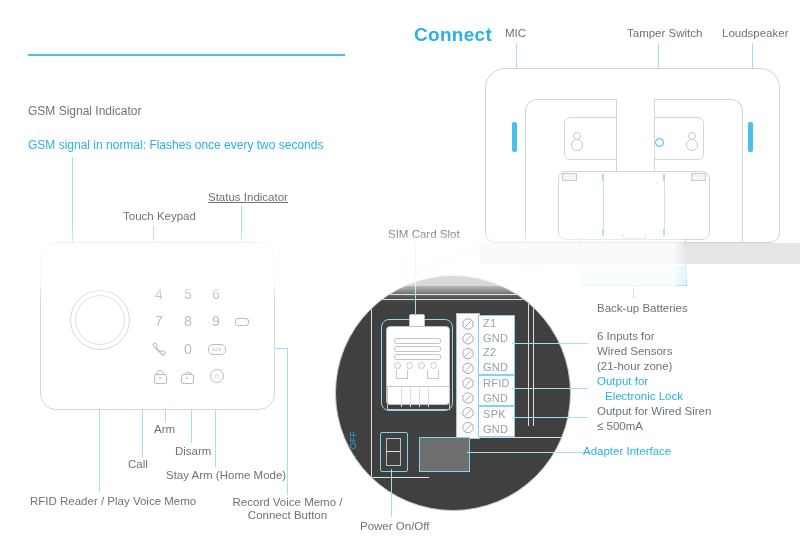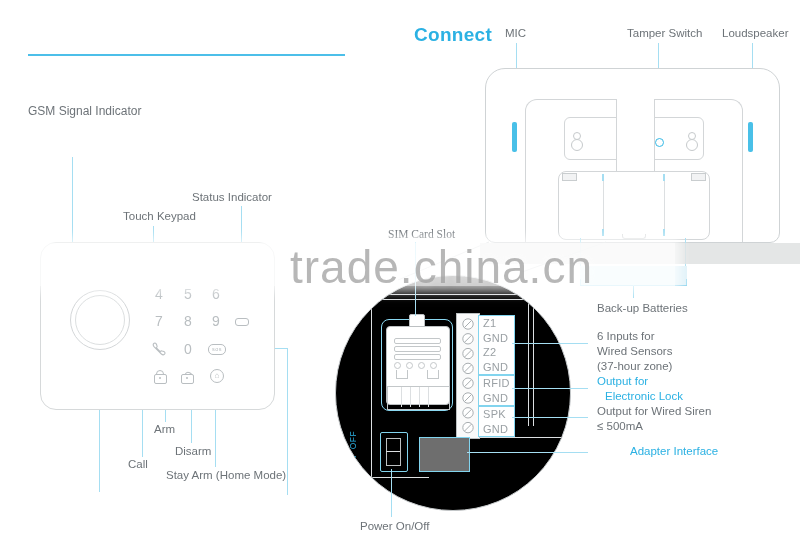--- a/index.html
+++ b/index.html
@@ -27,22 +27,23 @@
   .lockdot{position:absolute;width:2px;height:2px;background:#b9bec1;border-radius:50%;left:5px;top:8px;}
 </style>
 </head>
 <body>
 
 <div id="canvas">
 
   <div class="abs" style="left:28px;top:54px;width:317px;height:2px;background:#4cbfe9;"></div>
 
   <div class="lb" style="left:28px;top:105px;font-size:12px;">GSM Signal Indicator</div>
-
-  <div class="lb" style="left:192px;top:191px;">Status Indicator</div>
+  <div class="lb cy" style="left:28px;top:139px;font-size:12px;">GSM signal in normal: Flashes once every two seconds</div>
+
+  <div class="lb" style="left:208px;top:191px;text-decoration:underline;">Status Indicator</div>
   <div class="lb" style="left:123px;top:210px;">Touch Keypad</div>
 
   <i class="ln" style="left:72px;top:157px;width:1px;height:86px;"></i>
   <i class="ln" style="left:153px;top:226px;width:1px;height:17px;"></i>
   <i class="ln" style="left:241px;top:206px;width:1px;height:107px;"></i>
   <i class="ln" style="left:142px;top:348px;width:12px;height:1px;"></i>
   <i class="ln" style="left:142px;top:348px;width:1px;height:109px;"></i>
   <i class="ln" style="left:99px;top:349px;width:1px;height:143px;"></i>
   <i class="ln" style="left:165px;top:385px;width:1px;height:37px;"></i>
   <i class="ln" style="left:191px;top:385px;width:1px;height:58px;"></i>
@@ -87,20 +88,25 @@
       <span class="lockdot"></span>
     </div>
     <div class="abs" style="left:169px;top:126px;width:12px;height:12px;border:1px solid #b9bec1;border-radius:50%;
          font-size:8px;color:#b9bec1;text-align:center;line-height:11px;"><span>⌂</span></div>
   </div>
 
   <div class="lb" style="left:154px;top:423px;">Arm</div>
   <div class="lb" style="left:175px;top:445px;">Disarm</div>
   <div class="lb" style="left:128px;top:458px;">Call</div>
   <div class="lb" style="left:166px;top:469px;">Stay Arm (Home Mode)</div>
+  <div class="lb" style="left:30px;top:495px;">RFID Reader / Play Voice Memo</div>
+  <div class="lb" style="left:225px;top:496px;width:125px;text-align:center;white-space:normal;">
+    <div>Record Voice Memo /</div>
+    <div>Connect Button</div>
+  </div>
 
   <div class="title" style="left:414px;top:24px;font-size:19px;font-weight:600;">Connect</div>
   <div class="lb" style="left:505px;top:27px;">MIC</div>
   <div class="lb" style="left:627px;top:27px;">Tamper Switch</div>
   <div class="lb" style="left:722px;top:27px;">Loudspeaker</div>
 
   <i class="ln" style="left:516px;top:43px;width:1px;height:79px;"></i>
   <i class="ln" style="left:658px;top:43px;width:1px;height:95px;"></i>
   <i class="ln" style="left:752px;top:43px;width:1px;height:79px;"></i>
 
@@ -146,21 +152,21 @@
   <i class="ln" style="left:686px;top:279px;width:1px;height:6px;"></i>
   <i class="ln" style="left:633px;top:285px;width:1px;height:13px;"></i>
   <div class="lb" style="left:597px;top:302px;">Back-up Batteries</div>
 
   <svg class="abs" style="left:0;top:0;" width="800" height="551">
     <line x1="398" y1="280" x2="489" y2="242" stroke="#d5d8da" stroke-width="1"></line>
     <line x1="522" y1="272" x2="606" y2="242" stroke="#d5d8da" stroke-width="1"></line>
   </svg>
 
   <div class="abs" style="left:335px;top:275px;width:234px;height:234px;border:1.2px solid #c7cbcd;border-radius:50%;
-       background:#000000;overflow:hidden;">
+       background:#404040;overflow:hidden;">
     <i class="gl" style="left:8px;top:18px;width:216px;height:1px;"></i>
     <i class="gl" style="left:8px;top:23px;width:213px;height:1px;"></i>
     <i class="gl" style="left:35px;top:18px;width:1px;height:207px;"></i>
     <i class="gl" style="left:192px;top:25px;width:1px;height:125px;"></i>
     <i class="gl" style="left:197px;top:25px;width:1px;height:125px;"></i>
     <i class="gl" style="left:142px;top:161px;width:88px;height:1px;"></i>
     <i class="gl" style="left:0;top:201px;width:93px;height:1px;"></i>
     <i class="gl" style="left:227px;top:161px;width:1px;height:42px;"></i>
     <i class="gl" style="left:232px;top:161px;width:1px;height:42px;"></i>
 
@@ -224,36 +230,35 @@
 
     <div class="vtext" style="left:6px;top:159px;">OFF</div>
     <div class="vtext" style="left:6px;top:181px;">ON</div>
     <div class="abs" style="left:44px;top:156px;width:26px;height:38px;border:1.5px solid #82d4ee;border-radius:2px;"></div>
     <div class="abs" style="left:50px;top:162px;width:13px;height:26px;border:1px solid #bcc0c2;"></div>
     <i class="gl" style="left:50px;top:175px;width:14px;height:1px;"></i>
 
     <div class="abs" style="left:83px;top:161px;width:49px;height:33px;background:#6e6e6e;border:1.5px solid #82d4ee;"></div>
   </div>
 
-  <div class="lb" style="left:388px;top:228px;font-family:Liberation Serif, serif;">SIM Card Slot</div>
+  <div class="lb" style="left:388px;top:228px;">SIM Card Slot</div>
   <i class="ln" style="left:415px;top:242px;width:1px;height:74px;"></i>
   <i class="ln" style="left:512px;top:343px;width:76px;height:1px;"></i>
   <i class="ln" style="left:512px;top:388px;width:76px;height:1px;"></i>
   <i class="ln" style="left:512px;top:417px;width:76px;height:1px;"></i>
   <i class="ln" style="left:467px;top:452px;width:121px;height:1px;"></i>
   <i class="ln" style="left:391px;top:469px;width:1px;height:48px;"></i>
 
   <div class="lb" style="left:597px;top:330px;">6 Inputs for</div>
   <div class="lb" style="left:597px;top:345px;">Wired Sensors</div>
-  <div class="lb" style="left:597px;top:360px;">(37-hour zone)</div>
+  <div class="lb" style="left:597px;top:360px;">(21-hour zone)</div>
   <div class="lb cy" style="left:597px;top:375px;">Output for</div>
   <div class="lb cy" style="left:597px;top:390px;padding-left:8px;">Electronic Lock</div>
   <div class="lb" style="left:597px;top:405px;">Output for Wired Siren</div>
   <div class="lb" style="left:597px;top:420px;">≤ 500mA</div>
-  <div class="lb cy" style="left:630px;top:445px;">Adapter Interface</div>
+  <div class="lb cy" style="left:583px;top:445px;">Adapter Interface</div>
   <div class="lb" style="left:360px;top:520px;">Power On/Off</div>
 
   <div class="abs" style="left:480px;top:243px;width:320px;height:21px;background:rgba(222,224,225,.82);z-index:4;"></div>
   <div class="abs" style="left:25px;top:243px;width:650px;height:43px;background:rgba(255,255,255,.8);
        box-shadow:0 0 10px 6px rgba(255,255,255,.7);z-index:5;"></div>
-  <div class="watermark" style="z-index:6;">trade.china.cn</div>
 
 </div>
 
 </body></html>

